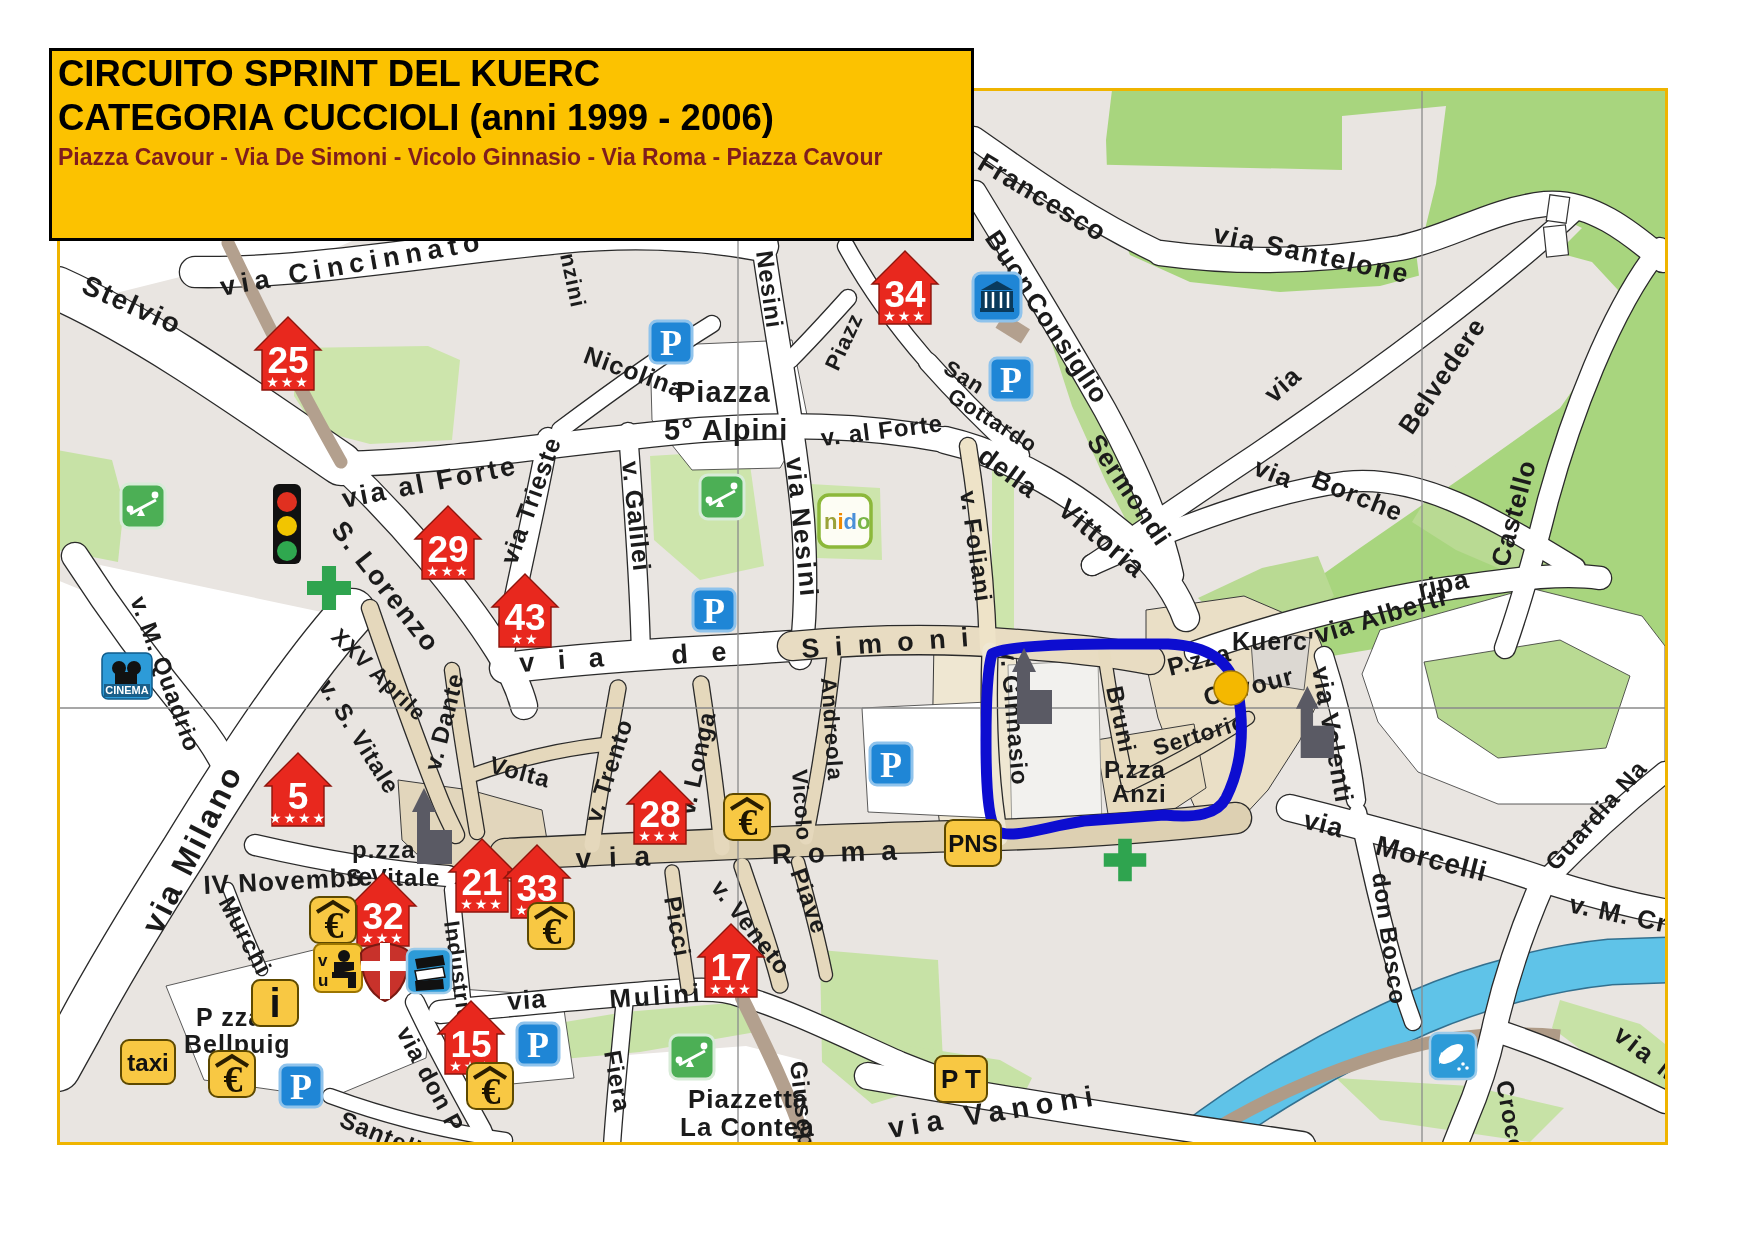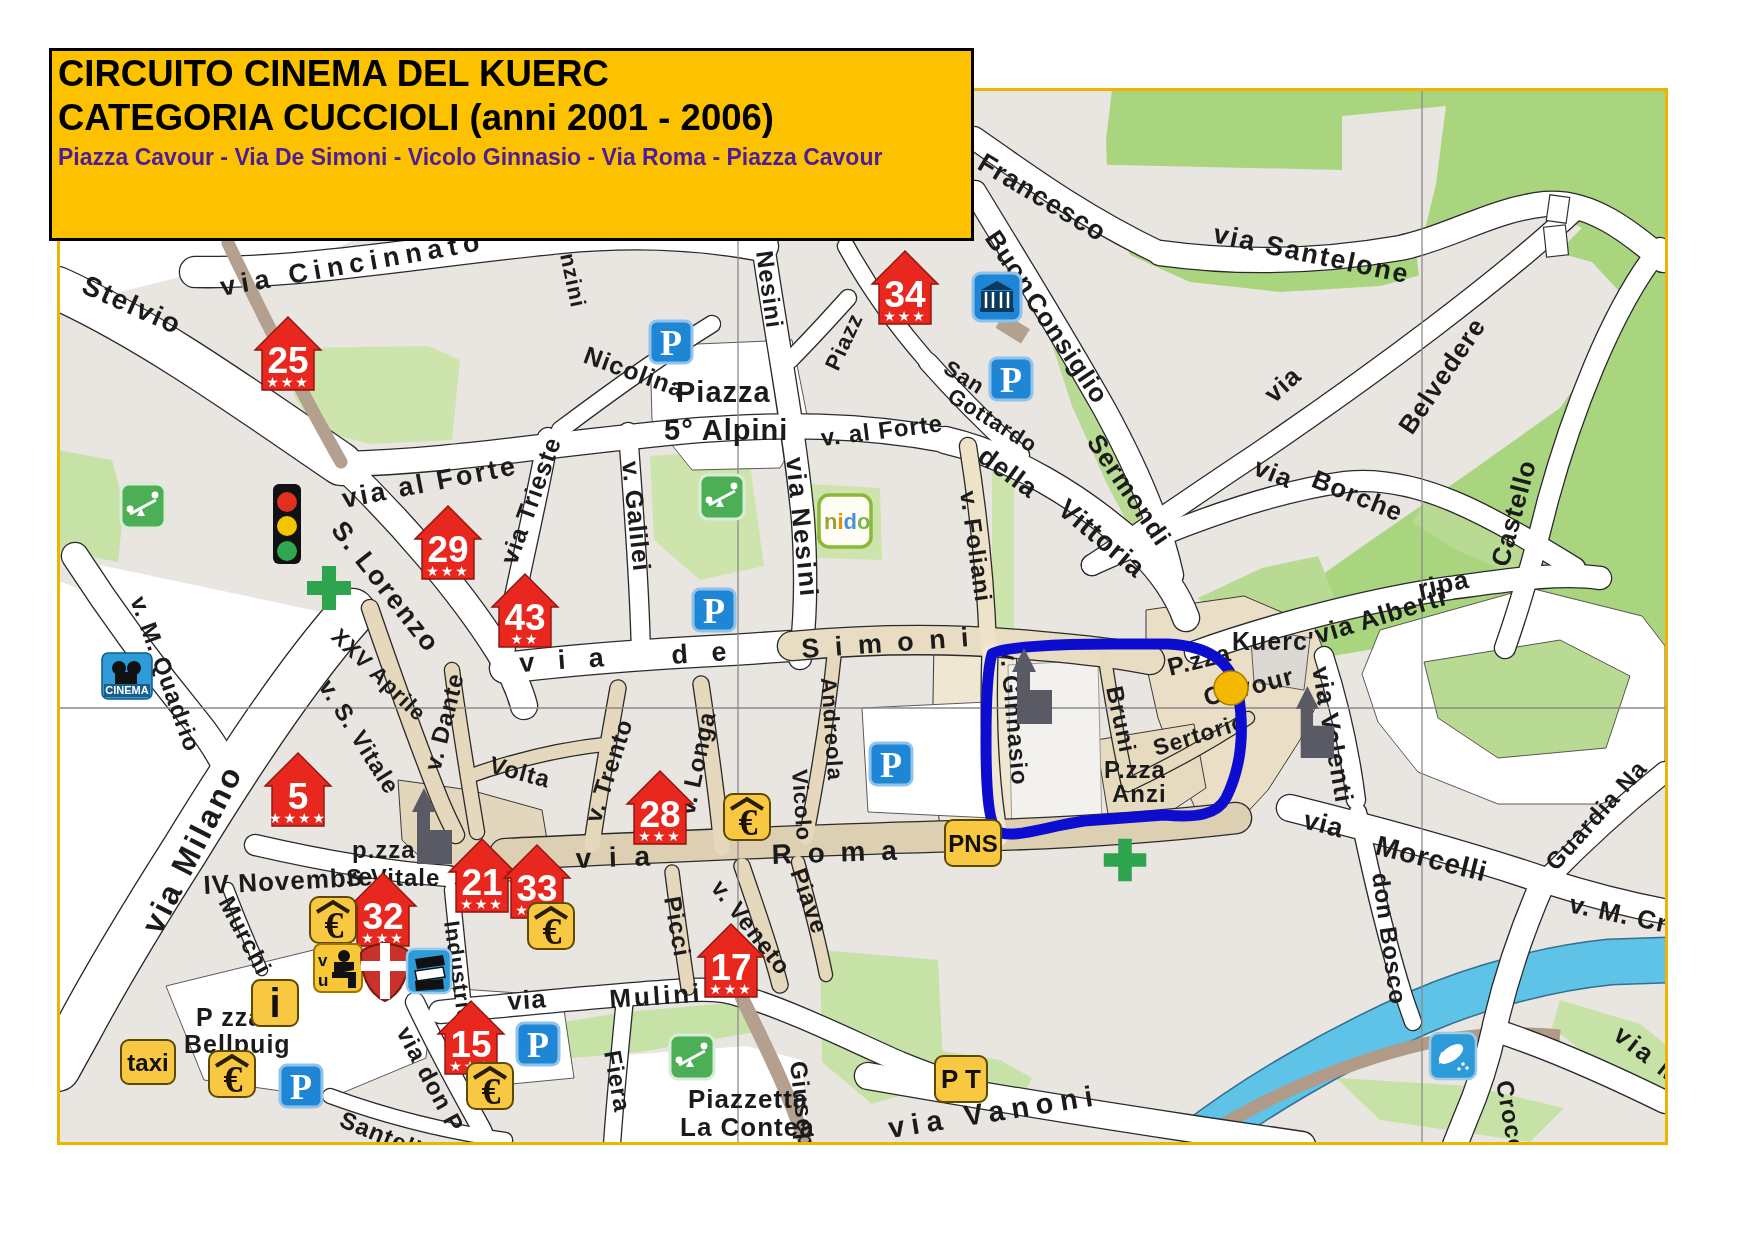--- a/index.html
+++ b/index.html
@@ -1,20 +1,20 @@
 <!DOCTYPE html>
 <html><head>
 <meta charset="utf-8">
 <style>
 html,body{margin:0;padding:0;background:#fff;}
 body{width:1754px;height:1240px;position:relative;font-family:"Liberation Sans",sans-serif;overflow:hidden;}
 #map{position:absolute;left:57px;top:88px;}
 #titlebox{position:absolute;left:49px;top:48px;width:919px;height:187px;background:#fcc200;border:3px solid #000;z-index:5;}
 #titlebox .big{font-size:36.5px;font-weight:bold;color:#000;line-height:42px;margin:2px 0 0 6px;white-space:nowrap;}
-#titlebox .small{font-size:23px;font-weight:bold;color:#4c1d95;line-height:28px;margin:0 0 0 6px;white-space:nowrap;}
+#titlebox .small{font-size:23px;font-weight:bold;color:#7f1d1d;line-height:28px;margin:0 0 0 6px;white-space:nowrap;}
 #titlebox .small.first{margin-top:4px;}
 </style>
 </head>
 <body>
 
 <svg id="map" width="1611" height="1057" viewBox="57 88 1611 1057">
 
 <rect x="57" y="88" width="1611" height="1057" fill="#e9e5e1"></rect>
 
 <polygon points="1112,90 1665,90 1665,645 1610,648 1540,630 1460,632 1380,648 1320,658 1292,645 1284,602 1360,548 1470,472 1560,408 1608,340 1618,290 1592,262 1540,248 1470,262 1380,286 1280,292 1190,282 1130,255 1108,200 1106,140" fill="#a8d57e"></polygon>
@@ -692,19 +692,19 @@
 <circle cx="0" cy="-22" r="10" fill="#e03020"></circle>
 <circle cx="0" cy="2" r="10" fill="#f2c500"></circle>
 <circle cx="0" cy="27" r="10" fill="#2fa84f"></circle>
 </g>
 
 <rect x="58.5" y="89.5" width="1608" height="1054" fill="none" stroke="#efb400" stroke-width="3"></rect>
 </svg>
 
 <div id="titlebox">
 
-<div class="big">CIRCUITO CINEMA DEL KUERC</div>
-
-<div class="big">CATEGORIA CUCCIOLI (anni 2001 - 2006)</div>
+<div class="big">CIRCUITO SPRINT DEL KUERC</div>
+
+<div class="big">CATEGORIA CUCCIOLI (anni 1999 - 2006)</div>
 
 <div class="small first">Piazza Cavour - Via De Simoni - Vicolo Ginnasio - Via Roma - Piazza Cavour</div>
 
 </div>
 
 </body></html>

